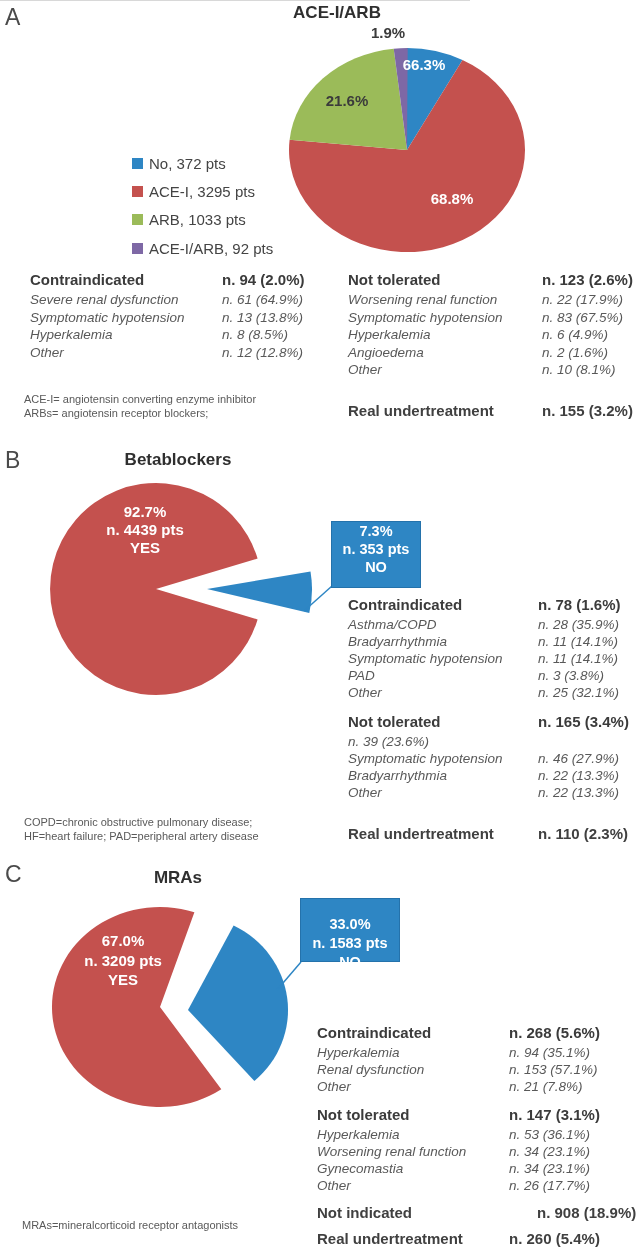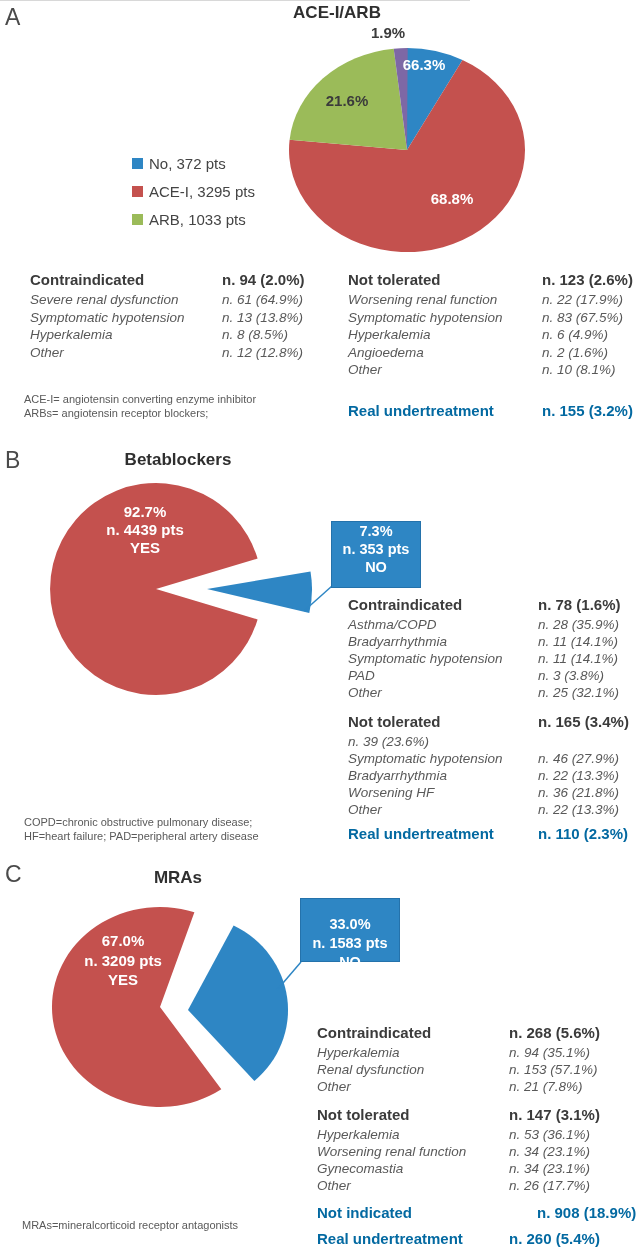--- a/index.html
+++ b/index.html
@@ -19,21 +19,21 @@
   .legend{position:absolute;}
   .legend-item{display:flex;align-items:center;height:28.4px;}
   .swatch{width:11px;height:11px;margin-right:6px;flex:0 0 auto;}
   .legend-text{font-size:15px;color:#444;white-space:nowrap;}
   .tsec{position:absolute;white-space:nowrap;}
   .thead{display:flex;font-weight:bold;font-size:15px;color:#3b3b3b;line-height:18px;margin-bottom:2px;}
   .thead .tlabel{width:var(--lw);}
   .trow{display:flex;font-style:italic;font-size:13.5px;color:#595959;line-height:17px;}
   .trow .tlabel{width:var(--lw);}
   .rowsA .trow{line-height:17.5px;}
-  .tsum{position:absolute;display:flex;font-weight:bold;font-size:15px;color:#0369a1;line-height:18px;white-space:nowrap;}
+  .tsum{position:absolute;display:flex;font-weight:bold;font-size:15px;color:#404040;line-height:18px;white-space:nowrap;}
   .tsum .tlabel{width:var(--lw);}
   .footnote{position:absolute;font-size:11px;color:#595959;line-height:13.5px;white-space:nowrap;}
   svg.pie{position:absolute;left:0;top:0;}
 </style>
 </head>
 <body>
 
 <div class="fig">
   <div class="topline"></div>
 
@@ -63,20 +63,24 @@
         <div class="legend-item">
           <span class="swatch" style="background: rgb(196, 81, 78);"></span>
           <span class="legend-text">ACE-I, 3295 pts</span>
         </div>
 
         <div class="legend-item">
           <span class="swatch" style="background: rgb(155, 187, 89);"></span>
           <span class="legend-text">ARB, 1033 pts</span>
         </div>
 
+        <div class="legend-item">
+          <span class="swatch" style="background: rgb(126, 104, 165);"></span>
+          <span class="legend-text">ACE-I/ARB, 92 pts</span>
+        </div>
       </div>
 
     <div class="tsec" style="left:30px;top:271px;--lw:192px;">
       <div class="thead">
         <span class="tlabel">Contraindicated</span>
         <span class="tvalue">n. 94 (2.0%)</span>
       </div>
       <div class="rowsA">
 
           <div class="trow">
@@ -216,24 +220,20 @@
           <div class="trow">
             <span class="tlabel">Symptomatic hypotension</span>
             <span class="tvalue">n. 46 (27.9%)</span>
           </div>
 
           <div class="trow">
             <span class="tlabel">Bradyarrhythmia</span>
             <span class="tvalue">n. 22 (13.3%)</span>
           </div>
 
-          <div class="trow">
-            <span class="tlabel">Worsening HF</span>
-            <span class="tvalue">n. 36 (21.8%)</span>
-          </div>
 
           <div class="trow">
             <span class="tlabel">Other</span>
             <span class="tvalue">n. 22 (13.3%)</span>
           </div>
         </div>
     </div>
 
     <div class="footnote" style="left:24px;top:371px;">
       <div>COPD=chronic obstructive pulmonary disease;</div>

